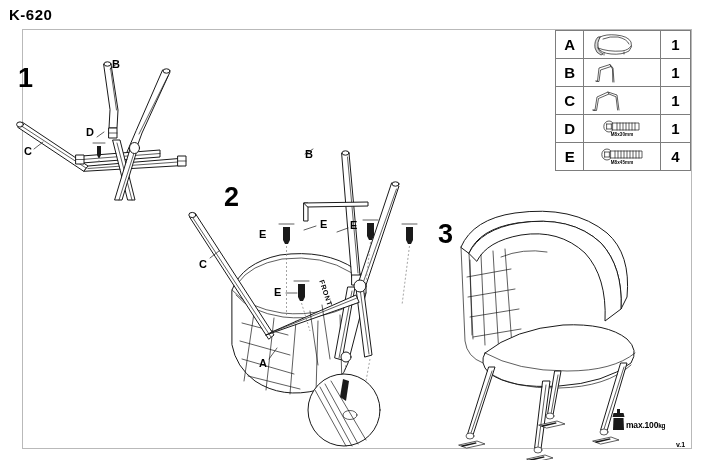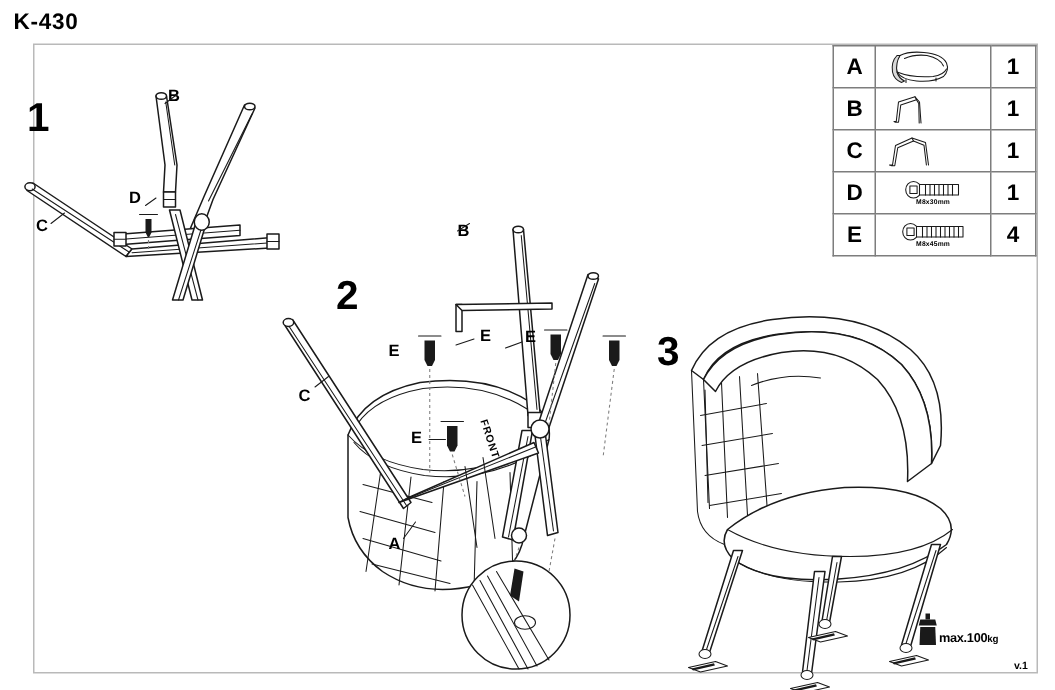--- a/index.html
+++ b/index.html
@@ -56,21 +56,21 @@
            stroke-linejoin:round;stroke-linecap:round;}
   .dash{fill:none;stroke:#7d7d7d;stroke-width:.7;stroke-dasharray:2 2;}
   .dk{fill:#1a1a1a;}
   .gray{fill:#d8d8d8;stroke:#1a1a1a;stroke-width:.7;}
 </style>
 </head>
 <body>
 
 <div id="sheet">
 
-  <div id="title">K-430</div>
+  <div id="title">K-620</div>
 
   <div id="frame"></div>
 
   <table id="parts-table">
     <tbody>
 
       <tr>
         <td class="pt-letter">A</td>
         <td class="pt-img">
           <svg width="56" height="24" viewBox="0 0 56 24">

